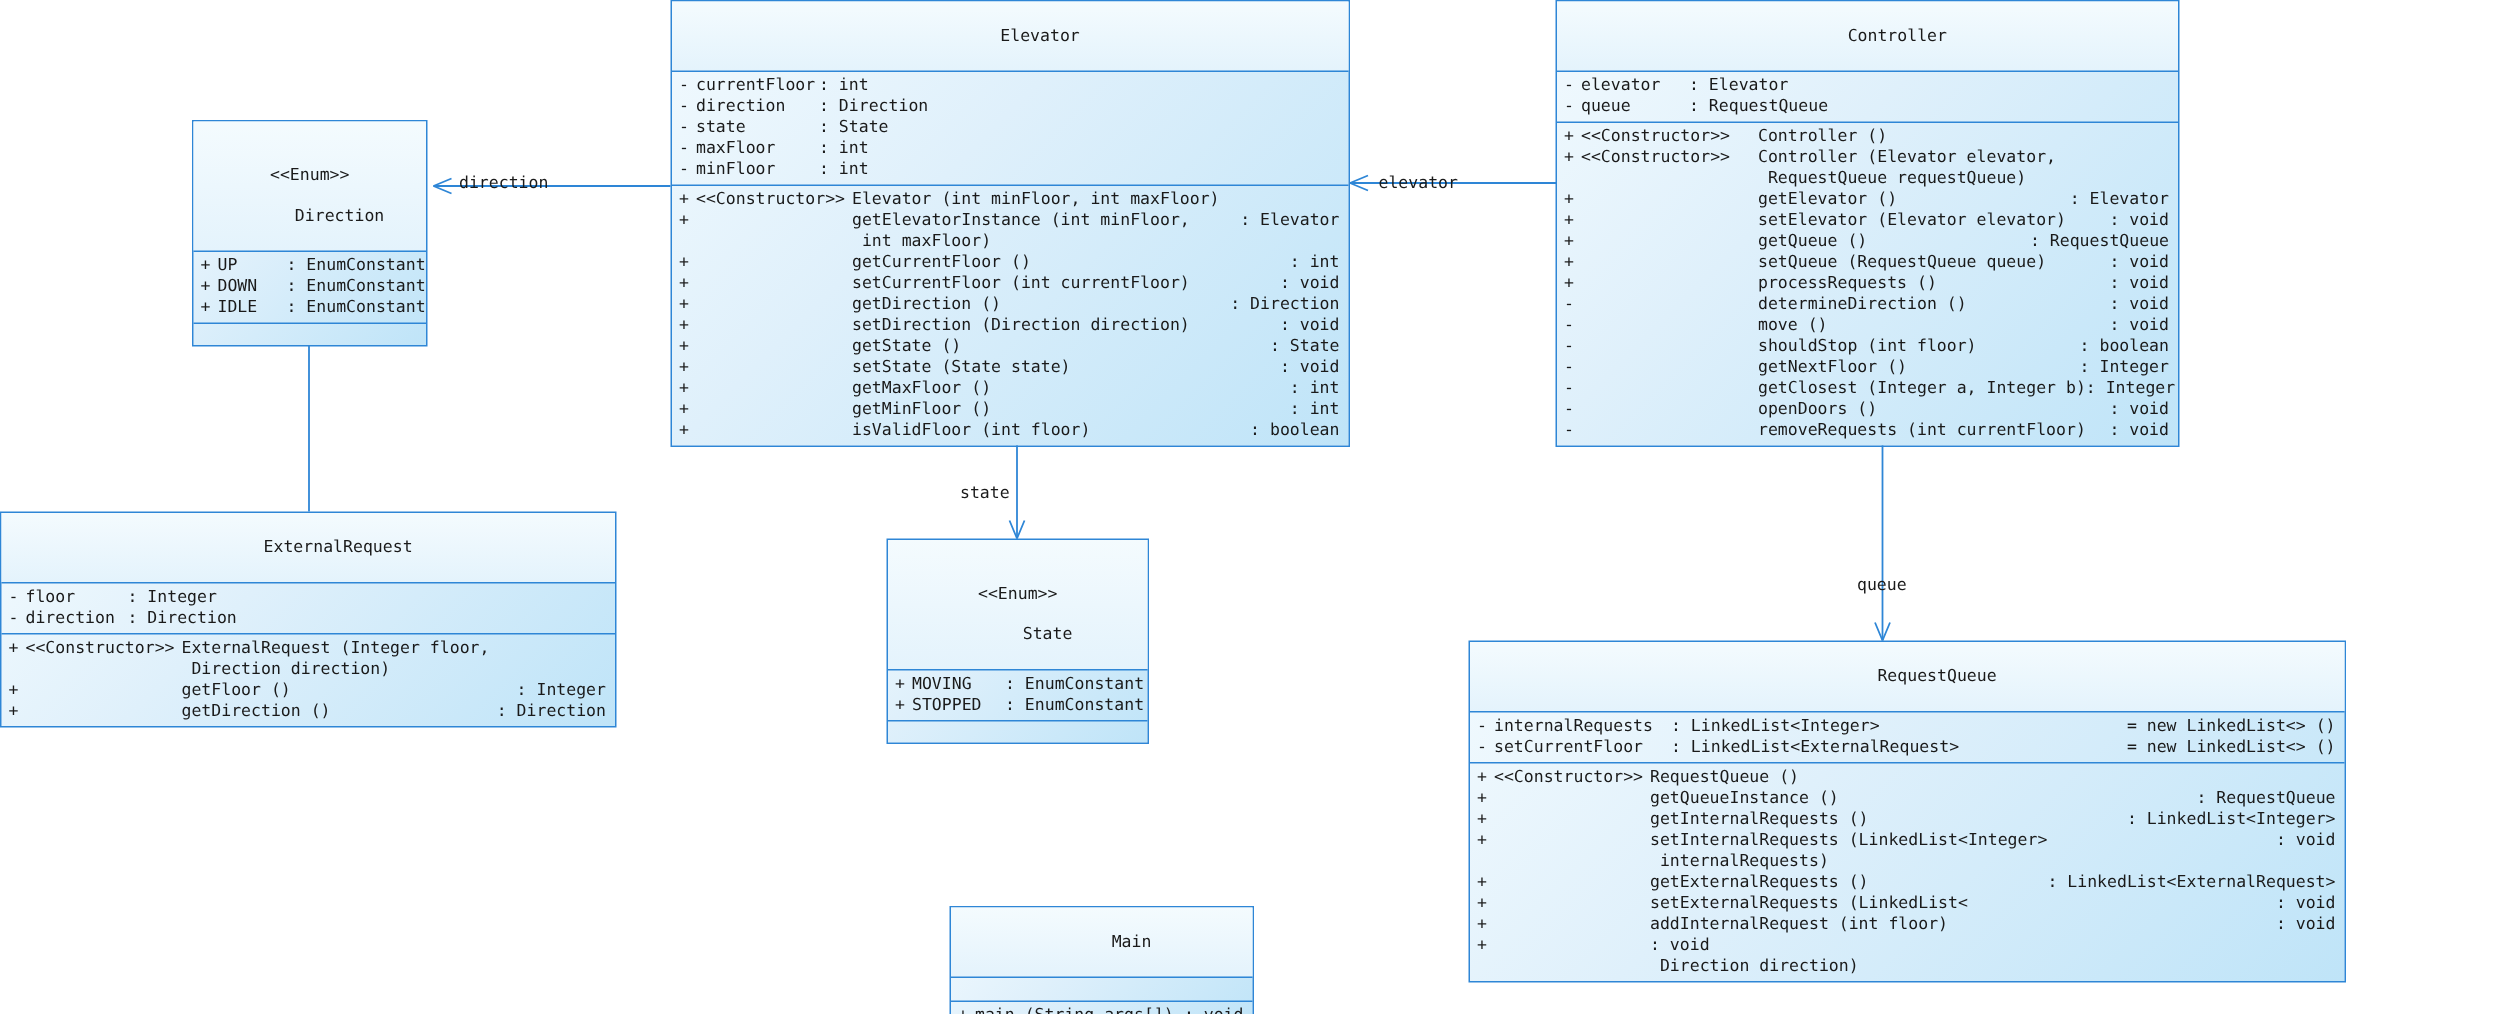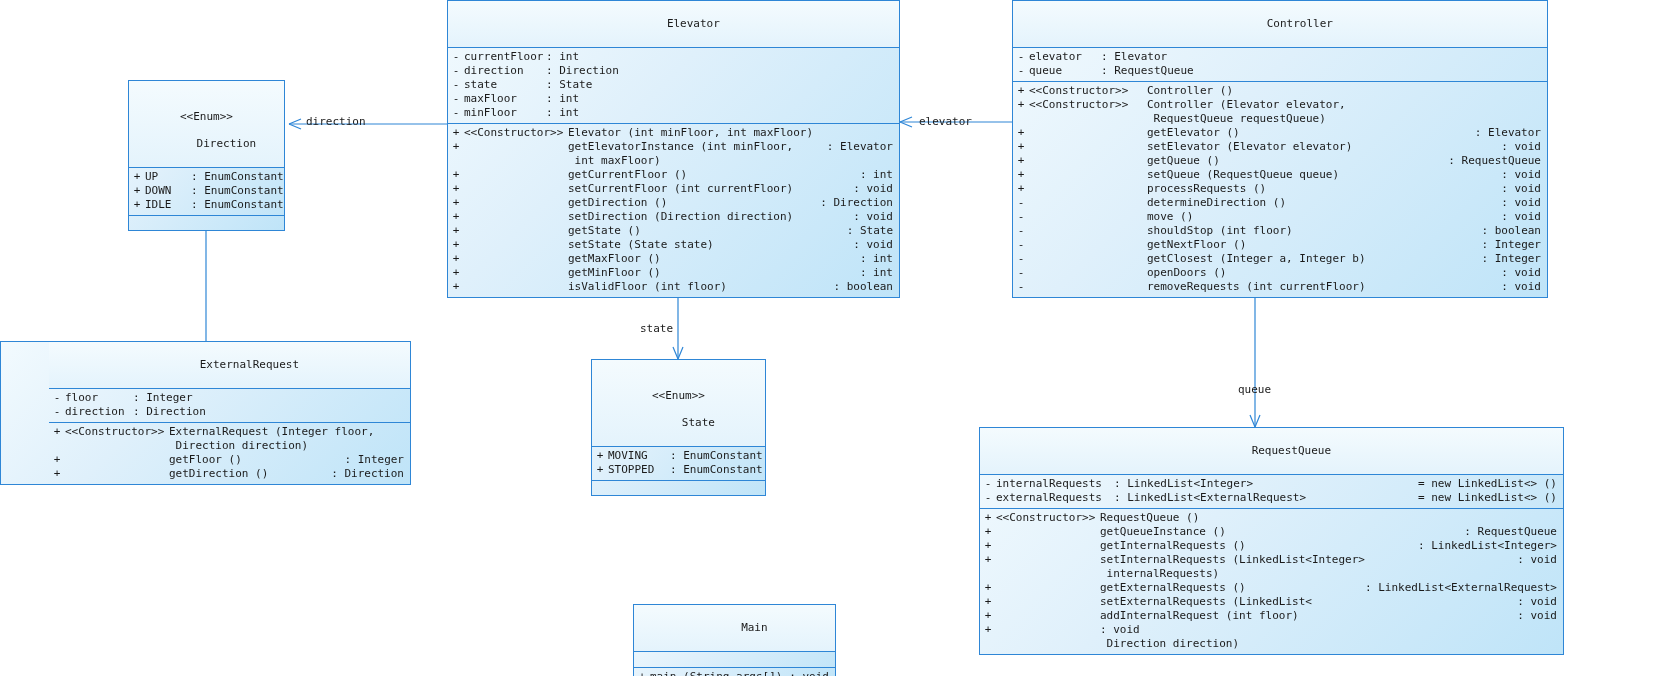--- a/index.html
+++ b/index.html
@@ -166,21 +166,21 @@
         <div class="row"><span class="vis">+</span><span class="stereo-col" style="min-width: 104px;"></span><span class="name-col">getDirection ()</span><span class="type-col">: Direction</span></div>
         <div class="row"><span class="vis">+</span><span class="stereo-col" style="min-width: 104px;"></span><span class="name-col">setDirection (Direction direction)</span><span class="type-col">: void</span></div>
         <div class="row"><span class="vis">+</span><span class="stereo-col" style="min-width: 104px;"></span><span class="name-col">getState ()</span><span class="type-col">: State</span></div>
         <div class="row"><span class="vis">+</span><span class="stereo-col" style="min-width: 104px;"></span><span class="name-col">setState (State state)</span><span class="type-col">: void</span></div>
         <div class="row"><span class="vis">+</span><span class="stereo-col" style="min-width: 104px;"></span><span class="name-col">getMaxFloor ()</span><span class="type-col">: int</span></div>
         <div class="row"><span class="vis">+</span><span class="stereo-col" style="min-width: 104px;"></span><span class="name-col">getMinFloor ()</span><span class="type-col">: int</span></div>
         <div class="row"><span class="vis">+</span><span class="stereo-col" style="min-width: 104px;"></span><span class="name-col">isValidFloor (int floor)</span><span class="type-col">: boolean</span></div>
       </div>
   </div>
 
-  <div class="uml-class" style="left:1012px; top:0px; width:536px;">
+  <div class="uml-class" style="left:1037px; top:0px; width:416px;">
     <div class="uml-title">
       <span>Controller</span>
     </div>
     <div class="uml-section" id="controller-attrs">
         <div class="row"><span class="vis">-</span><span class="attr-name" style="min-width: 72px;">elevator</span><span class="attr-type">: Elevator</span></div>
         <div class="row"><span class="vis">-</span><span class="attr-name" style="min-width: 72px;">queue</span><span class="attr-type">: RequestQueue</span></div>
       </div>
     <div class="uml-section" id="controller-ops">
         <div class="row"><span class="vis">+</span><span class="stereo-col" style="min-width: 118px;">&lt;&lt;Constructor&gt;&gt;</span><span class="name-col">Controller ()</span><span class="type-col"></span></div>
         <div class="row"><span class="vis">+</span><span class="stereo-col" style="min-width: 118px;">&lt;&lt;Constructor&gt;&gt;</span><span class="name-col">Controller (Elevator elevator,</span><span class="type-col"></span></div>
@@ -218,21 +218,21 @@
       <span class="stereo">&lt;&lt;Enum&gt;&gt;</span>
       <span>State</span>
     </div>
     <div class="uml-section" id="state-attrs">
         <div class="row"><span class="vis">+</span><span class="attr-name" style="min-width: 62px;">MOVING</span><span class="attr-type">: EnumConstant</span></div>
         <div class="row"><span class="vis">+</span><span class="attr-name" style="min-width: 62px;">STOPPED</span><span class="attr-type">: EnumConstant</span></div>
       </div>
     <div class="uml-section empty" id="state-ops"></div>
   </div>
 
-  <div class="uml-class" style="left:0px; top:341px; width:411px;padding-left:48px;">
+  <div class="uml-class" style="left:0px; top:341px; width:411px;">
     <div class="uml-title">
       <span>ExternalRequest</span>
     </div>
     <div class="uml-section" id="externalrequest-attrs">
         <div class="row"><span class="vis">-</span><span class="attr-name" style="min-width: 68px;">floor</span><span class="attr-type">: Integer</span></div>
         <div class="row"><span class="vis">-</span><span class="attr-name" style="min-width: 68px;">direction</span><span class="attr-type">: Direction</span></div>
       </div>
     <div class="uml-section" id="externalrequest-ops">
         <div class="row"><span class="vis">+</span><span class="stereo-col" style="min-width: 104px;">&lt;&lt;Constructor&gt;&gt;</span><span class="name-col">ExternalRequest (Integer floor,</span><span class="type-col"></span></div>
         <div class="row cont-row"><span class="vis"></span><span class="stereo-col" style="min-width: 104px;"></span><span class="name-col"> Direction direction)</span><span class="type-col"></span></div>
@@ -240,21 +240,21 @@
         <div class="row"><span class="vis">+</span><span class="stereo-col" style="min-width: 104px;"></span><span class="name-col">getDirection ()</span><span class="type-col">: Direction</span></div>
       </div>
   </div>
 
   <div class="uml-class" style="left:979px; top:427px; width:585px;">
     <div class="uml-title">
       <span>RequestQueue</span>
     </div>
     <div class="uml-section" id="requestqueue-attrs">
         <div class="row"><span class="vis">-</span><span class="attr-name" style="min-width: 118px;">internalRequests</span><span class="attr-type" style="min-width: 200px;">: LinkedList&lt;Integer&gt;</span><span class="attr-init">= new LinkedList&lt;&gt; ()</span></div>
-        <div class="row"><span class="vis">-</span><span class="attr-name" style="min-width: 118px;">externalRequests</span><span class="attr-type" style="min-width: 200px;">: LinkedList&lt;ExternalRequest&gt;</span><span class="attr-init">= new LinkedList&lt;&gt; ()</span></div>
+        <div class="row"><span class="vis">-</span><span class="attr-name" style="min-width: 118px;">setCurrentFloor</span><span class="attr-type" style="min-width: 200px;">: LinkedList&lt;ExternalRequest&gt;</span><span class="attr-init">= new LinkedList&lt;&gt; ()</span></div>
       </div>
     <div class="uml-section" id="requestqueue-ops">
         <div class="row"><span class="vis">+</span><span class="stereo-col" style="min-width: 104px;">&lt;&lt;Constructor&gt;&gt;</span><span class="name-col">RequestQueue ()</span><span class="type-col"></span></div>
         <div class="row"><span class="vis">+</span><span class="stereo-col" style="min-width: 104px;"></span><span class="name-col">getQueueInstance ()</span><span class="type-col">: RequestQueue</span></div>
         <div class="row"><span class="vis">+</span><span class="stereo-col" style="min-width: 104px;"></span><span class="name-col">getInternalRequests ()</span><span class="type-col">: LinkedList&lt;Integer&gt;</span></div>
         <div class="row"><span class="vis">+</span><span class="stereo-col" style="min-width: 104px;"></span><span class="name-col">setInternalRequests (LinkedList&lt;Integer&gt;</span><span class="type-col">: void</span></div>
         <div class="row cont-row"><span class="vis"></span><span class="stereo-col" style="min-width: 104px;"></span><span class="name-col"> internalRequests)</span><span class="type-col"></span></div>
         <div class="row"><span class="vis">+</span><span class="stereo-col" style="min-width: 104px;"></span><span class="name-col">getExternalRequests ()</span><span class="type-col">: LinkedList&lt;ExternalRequest&gt;</span></div>
         <div class="row"><span class="vis">+</span><span class="stereo-col" style="min-width: 104px;"></span><span class="name-col">setExternalRequests (LinkedList&lt;</span><span class="type-col">: void</span></div>
         <div class="row"><span class="vis">+</span><span class="stereo-col" style="min-width: 104px;"></span><span class="name-col">addInternalRequest (int floor)</span><span class="type-col">: void</span></div>

